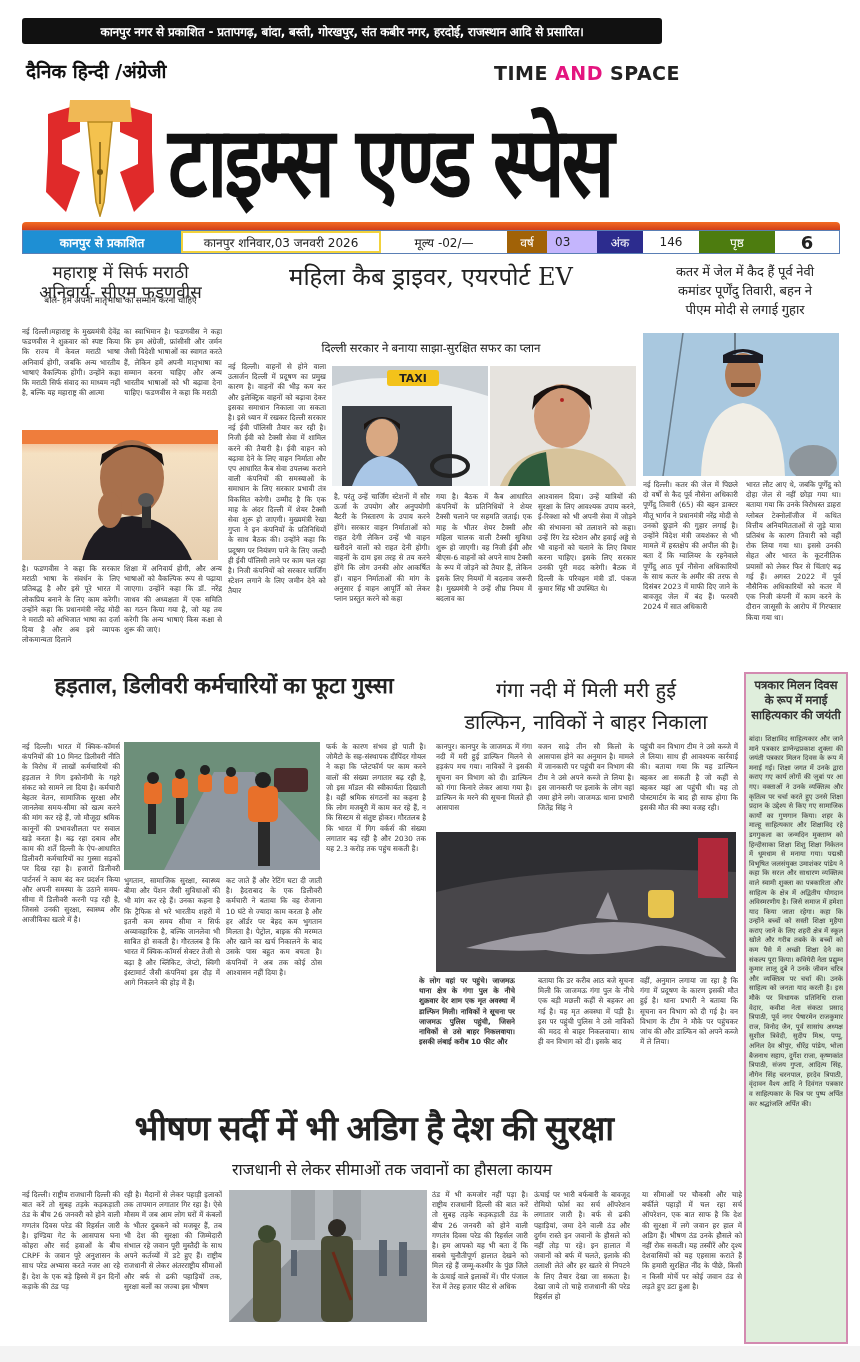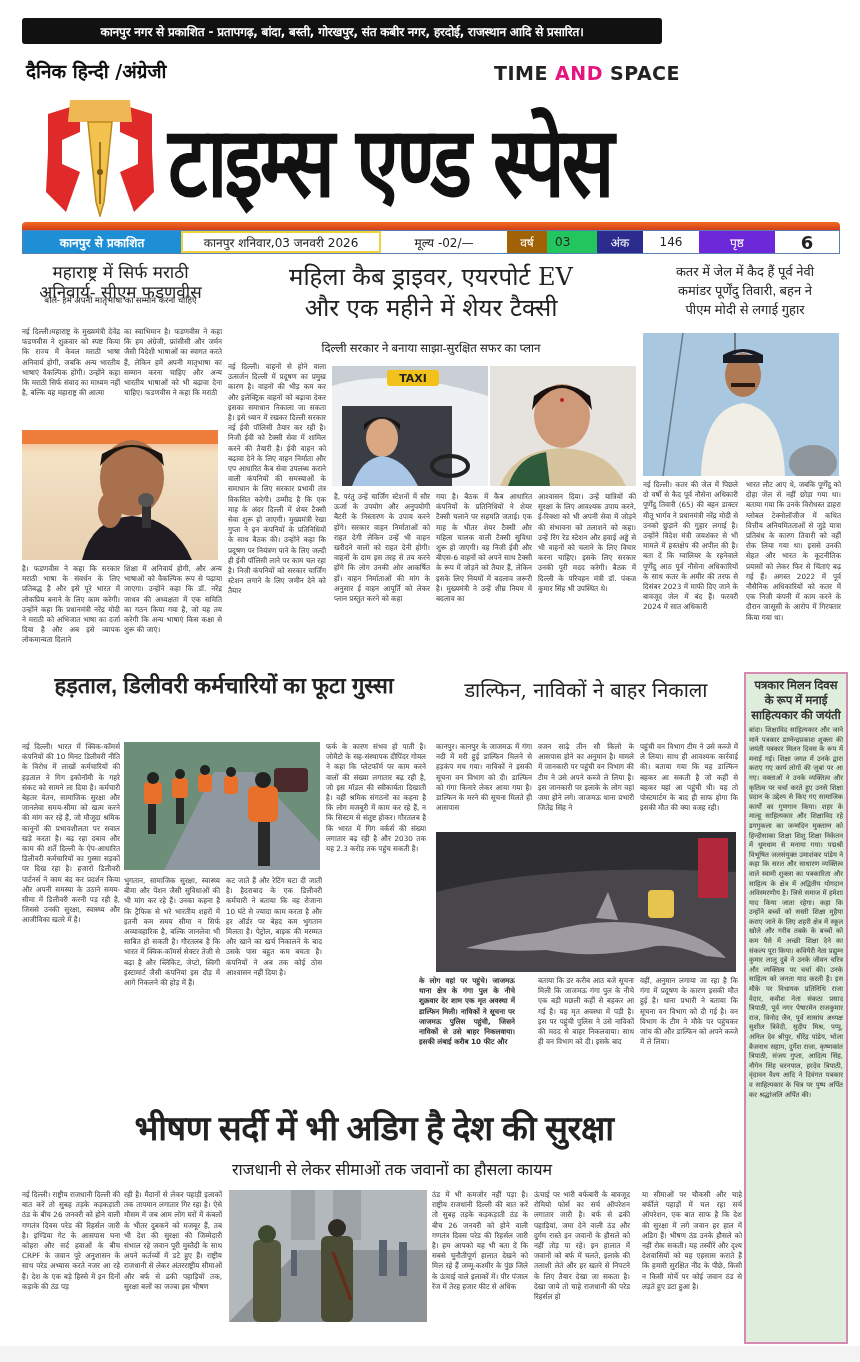--- a/index.html
+++ b/index.html
@@ -11,24 +11,24 @@
 .tas .and{color:#e4157f}
 .logo{left:40px;top:92px;width:120px;height:125px}
 .mast{left:168px;top:85px;width:670px;font:900 78px "DejaVu Sans",sans-serif;color:#111;letter-spacing:-3px;line-height:125px;white-space:nowrap;transform:scaleY(1.25);transform-origin:top left}
 .redline{left:22px;top:222px;width:818px;height:8px;background:linear-gradient(#f36b21,#d2401a);border-radius:4px 4px 0 0}
 .infobar{left:22px;top:230px;width:818px;height:24px;display:flex;border:1px solid #5a7fb5;font:12px "DejaVu Sans",sans-serif}
 .infobar div{display:flex;align-items:center;justify-content:center;height:100%}
 .ib-pub{width:158px;background:#1e8fd4;color:#fff;font-weight:bold}
 .ib-date{width:200px;background:#fff;border:2px solid #f2d23b;color:#222}
 .ib-price{width:126px;background:#fff;color:#222}
 .ib-varsh{width:40px;background:#a16207;color:#fff}
-.ib-varshv{width:50px;background:#22c55e;justify-content:flex-start!important;padding-left:8px}
+.ib-varshv{width:50px;background:#c4b5fd;justify-content:flex-start!important;padding-left:8px}
 .ib-ank{width:46px;background:#2c2c8e;color:#fff}
 .ib-ankv{width:56px;background:#fff}
-.ib-prisht{width:76px;background:#6d28d9;color:#fff}
+.ib-prisht{width:76px;background:#4d7c0f;color:#fff}
 .ib-prishtv{flex:1;background:#fff;font-weight:bold;font-size:18px}
 .hd{font-family:"DejaVu Serif",serif;color:#222;text-align:center;line-height:1.2}
 .sans{font-family:Liberation Sans, sans-serif}
 .body{font:7.2px "DejaVu Sans",sans-serif;color:#333;line-height:10.2px;text-align:justify;overflow:hidden}
 .ph{overflow:hidden}
 .box{left:744px;top:672px;width:104px;height:672px;background:#dfeedc;border:2px solid #d38ab0;padding:4px 3px}
 .bottomgrey{left:0;top:1346px;width:860px;height:16px;background:#f3f3f3}
 </style>
 </head>
 <body>
@@ -80,21 +80,20 @@
     <rect x="120" y="70" width="9" height="28" fill="#333"></rect>
     <ellipse cx="124" cy="70" rx="8" ry="7" fill="#555"></ellipse>
     <ellipse cx="88" cy="80" rx="12" ry="18" fill="#a8704c"></ellipse>
   </svg>
 </div>
 <div class="abs body" style="left:22px;top:564px;width:98px;height:102px;">है। फडणवीस ने कहा कि सरकार मराठी भाषा के संवर्धन के लिए प्रतिबद्ध है और इसे पूरे भारत में लोकप्रिय बनाने के लिए काम करेगी। उन्होंने कहा कि प्रधानमंत्री नरेंद्र मोदी ने मराठी को अभिजात भाषा का दर्जा दिया है और अब इसे व्यापक लोकमान्यता दिलाने</div>
 <div class="abs body" style="left:124px;top:564px;width:98px;height:102px;">शिक्षा में अनिवार्य होगी, और अन्य भाषाओं को वैकल्पिक रूप से पढ़ाया जाएगा। उन्होंने कहा कि डॉ. नरेंद्र जाधव की अध्यक्षता में एक समिति का गठन किया गया है, जो यह तय करेगी कि अन्य भाषाएं किस कक्षा से शुरू की जाएं।</div>
 
 <div class="abs hd" style="left:226px;top:262px;width:410px;font-size:24px;line-height:31px;">
   <div>महिला कैब ड्राइवर, एयरपोर्ट EV</div>
-  <div>और एक महीने में शेयर टैक्सी</div>
 </div>
 <div class="abs hd sans" style="left:226px;top:342px;width:410px;font-size:11.5px;">दिल्ली सरकार ने बनाया साझा-सुरक्षित सफर का प्लान</div>
 <div class="abs body" style="left:228px;top:362px;width:98px;height:304px;">नई दिल्ली। वाहनों से होने वाला उत्सर्जन दिल्ली में प्रदूषण का प्रमुख कारण है। वाहनों की भीड़ कम कर और इलेक्ट्रिक वाहनों को बढ़ावा देकर इसका समाधान निकाला जा सकता है। इसे ध्यान में रखकर दिल्ली सरकार नई ईवी पॉलिसी तैयार कर रही है। निजी ईवी को टैक्सी सेवा में शामिल करने की तैयारी है। ईवी वाहन को बढ़ावा देने के लिए वाहन निर्माता और एप आधारित कैब सेवा उपलब्ध कराने वाली कंपनियों की समस्याओं के समाधान के लिए सरकार प्रभावी तंत्र विकसित करेगी। उम्मीद है कि एक माह के अंदर दिल्ली में शेयर टैक्सी सेवा शुरू हो जाएगी। मुख्यमंत्री रेखा गुप्ता ने इन कंपनियों के प्रतिनिधियों के साथ बैठक की। उन्होंने कहा कि प्रदूषण पर नियंत्रण पाने के लिए जल्दी ही ईवी पॉलिसी लाने पर काम चल रहा है। निजी कंपनियों को सरकार चार्जिंग स्टेशन लगाने के लिए जमीन देने को तैयार</div>
 <div class="abs ph" style="left:332px;top:366px;width:156px;height:120px;background:#d9dee3;">
   <svg width="156" height="120" viewBox="0 0 156 120">
     <rect width="156" height="120" fill="#c9cfd4"></rect>
     <path d="M0,20 Q60,0 156,30 L156,120 L0,120Z" fill="#eef1f3"></path>
     <rect x="55" y="4" width="52" height="16" rx="3" fill="#f3c21a"></rect>
     <text x="81" y="16" font-family="DejaVu Sans, sans-serif" font-size="11" font-weight="bold" text-anchor="middle" fill="#222">TAXI</text>
     <rect x="10" y="40" width="110" height="80" fill="#3a3e44"></rect>
@@ -167,41 +166,42 @@
         <rect x="52" y="56" width="8" height="26"></rect>
         <rect x="134" y="80" width="12" height="44"></rect>
       </g>
   </svg>
 </div>
 <div class="abs body" style="left:124px;top:876px;width:96px;height:218px;">भुगतान, सामाजिक सुरक्षा, स्वास्थ्य बीमा और पेंशन जैसी सुविधाओं की भी मांग कर रहे हैं। उनका कहना है कि ट्रैफिक से भरे भारतीय शहरों में इतनी कम समय सीमा न सिर्फ अव्यावहारिक है, बल्कि जानलेवा भी साबित हो सकती है। गौरतलब है कि भारत में क्विक-कॉमर्स सेक्टर तेजी से बढ़ा है और ब्लिंकिट, जेप्टो, स्विगी इंस्टामार्ट जैसी कंपनियां इस दौड़ में आगे निकलने की होड़ में हैं।</div>
 <div class="abs body" style="left:226px;top:876px;width:96px;height:218px;">कट जाते हैं और रेटिंग घटा दी जाती है। हैदराबाद के एक डिलीवरी कर्मचारी ने बताया कि वह रोजाना 10 घंटे से ज्यादा काम करता है और हर ऑर्डर पर बेहद कम भुगतान मिलता है। पेट्रोल, बाइक की मरम्मत और खाने का खर्च निकालने के बाद उसके पास बहुत कम बचता है। कंपनियों ने अब तक कोई ठोस आश्वासन नहीं दिया है।</div>
 <div class="abs body" style="left:326px;top:742px;width:100px;height:352px;">फर्क के कारण संभव हो पाती है। जोमैटो के सह-संस्थापक दीपिंदर गोयल ने कहा कि प्लेटफॉर्म पर काम करने वालों की संख्या लगातार बढ़ रही है, जो इस मॉडल की स्वीकार्यता दिखाती है। वहीं श्रमिक संगठनों का कहना है कि लोग मजबूरी में काम कर रहे हैं, न कि सिस्टम से संतुष्ट होकर। गौरतलब है कि भारत में गिग वर्कर्स की संख्या लगातार बढ़ रही है और 2030 तक यह 2.3 करोड़ तक पहुंच सकती है।</div>
 
 <div class="abs hd" style="left:436px;top:674px;width:300px;font-size:20px;line-height:32px;">
+  <div>गंगा नदी में मिली मरी हुई</div>
   <div>डाल्फिन, नाविकों ने बाहर निकाला</div>
 </div>
 <div class="abs body" style="left:436px;top:742px;width:96px;height:90px;">कानपुर। कानपुर के जाजमऊ में गंगा नदी में मरी हुई डाल्फिन मिलने से हड़कंप मच गया। नाविकों ने इसकी सूचना वन विभाग को दी। डाल्फिन को गंगा किनारे लेकर आया गया है। डाल्फिन के मरने की सूचना मिलते ही आसपास</div>
 <div class="abs body" style="left:538px;top:742px;width:96px;height:90px;">वजन साढ़े तीन सौ किलो के आसपास होने का अनुमान है। मामले में जानकारी पर पहुंची वन विभाग की टीम ने उसे अपने कब्जे ले लिया है। इस जानकारी पर इलाके के लोग वहां जमा होने लगे। जाजमऊ थाना प्रभारी जितेंद्र सिंह ने</div>
 <div class="abs body" style="left:640px;top:742px;width:98px;height:90px;">पहुंची वन विभाग टीम ने उसे कब्जे में ले लिया। साथ ही आवश्यक कार्रवाई की। बताया गया कि यह डाल्फिन बहकर आ सकती है जो कहीं से बहकर यहां आ पहुंची थी। यह तो पोस्टमार्टम के बाद ही साफ होगा कि इसकी मौत की क्या वजह रही।</div>
 <div class="abs ph" style="left:436px;top:832px;width:300px;height:140px;background:#2b2b2e;">
   <svg width="300" height="140" viewBox="0 0 300 140">
     <rect width="300" height="140" fill="#2e2e32"></rect>
     <path d="M0,60 Q120,30 300,40 L300,140 L0,140Z" fill="#48464a"></path>
     <path d="M30,116 Q70,104 110,100 Q170,82 230,96 Q270,104 290,126 L270,124 Q240,112 220,114 Q160,128 110,118 Q70,120 30,116Z" fill="#9d9aa2"></path>
     <path d="M160,86 L172,60 L182,88Z" fill="#9d9aa2"></path>
     <rect x="212" y="58" width="26" height="28" rx="4" fill="#e7c44e"></rect>
     <rect x="262" y="6" width="30" height="60" fill="#b0283a"></rect>
   </svg>
 </div>
 <div class="abs body" style="left:419px;top:976px;width:96px;height:118px;font-weight:bold;">के लोग वहां पर पहुंचे। जाजमऊ थाना क्षेत्र के गंगा पुल के नीचे शुक्रवार देर शाम एक मृत अवस्था में डाल्फिन मिली। नाविकों ने सूचना पर जाजमऊ पुलिस पहुंची, जिसने नाविकों से उसे बाहर निकलवाया। इसकी लंबाई करीब 10 फीट और</div>
 <div class="abs body" style="left:538px;top:976px;width:96px;height:118px;">बताया कि डर करीब आठ बजे सूचना मिली कि जाजमऊ गंगा पुल के नीचे एक बड़ी मछली कहीं से बहकर आ गई है। यह मृत अवस्था में पड़ी है। इस पर पहुंची पुलिस ने उसे नाविकों की मदद से बाहर निकलवाया। साथ ही वन विभाग को दी। इसके बाद</div>
 <div class="abs body" style="left:640px;top:976px;width:98px;height:118px;">वहीं, अनुमान लगाया जा रहा है कि गंगा में प्रदूषण के कारण इसकी मौत हुई है। थाना प्रभारी ने बताया कि सूचना वन विभाग को दी गई है। वन विभाग के टीम ने मौके पर पहुंचकर जांच की और डाल्फिन को अपने कब्जे में ले लिया।</div>
 
 <div class="abs box">
-  <div class="hd sans" style="font-size:11.5px;line-height:15px;font-weight:bold;color:#333;margin-bottom:3px;">पत्रकार मिलन दिवस के रूप में मनाई साहित्यकार की जयंती</div>
+  <div class="hd sans" style="font-size:11.5px;line-height:15px;font-weight:bold;color:#333;margin-bottom:12px;">पत्रकार मिलन दिवस के रूप में मनाई साहित्यकार की जयंती</div>
   <div class="body" style="height:590px;font-size:6.8px;line-height:9.6px;">बांदा। शिक्षाविद साहित्यकार और जाने माने पत्रकार डाग्नेन्द्रप्रकाश शुक्ला की जयंती पत्रकार मिलन दिवस के रूप में मनाई गई। शिक्षा जगत में उनके द्वारा कराए गए कार्य लोगों की जुबां पर आ गए। वक्ताओं ने उनके व्यक्तित्व और कृतित्व पर चर्चा करते हुए उनसे शिक्षा प्रदान के उद्देश्य से किए गए सामाजिक कार्यों का गुणगान किया। शहर के माल्हू साहित्यकार और शिक्षाविद रहे डगगुकला का जन्मदिन मुक्ताग्न को हिन्दीसाका शिक्षा शिशु शिक्षा निकेतन में धूमधाम से मनाया गया। पद्मश्री विभूषित जलसंयुक्त उमाशंकर पांडेय ने कहा कि सरल और साधारण व्यक्तित्व वाले स्वामी शुक्ला का पत्रकारिता और साहित्य के क्षेत्र में अद्वितीय योगदान अविस्मरणीय है। जिसे समाज में हमेशा याद किया जाता रहेगा। कहा कि उन्होंने बच्चों को सस्ती शिक्षा मुहैया कराए जाने के लिए शहरी क्षेत्र में स्कूल खोले और गरीब तबके के बच्चों को कम पैसे में अच्छी शिक्षा देने का संकल्प पूरा किया। कवियेरी नेता प्रद्युम्न कुमार लालू दुबे ने उनके जीवन चरित्र और व्यक्तित्व पर चर्चा की। उनके साहित्य को जनता याद करती है। इस मौके पर विधायक प्रतिनिधि राजा वेदार, कवीश नेता संकठा प्रसाद त्रिपाठी, पूर्व नगर पेषारमेन राजकुमार राज, विनोद जैन, पूर्व सासांघ अध्यक्ष सुशील त्रिवेदी, सुदीप मिश्र, पप्पू, अनिल देव श्रीपुर, धीरेंद्र पांडेय, भोला बैजनाथ सहाय, दुर्गेश राजा, कृष्णकांत त्रिपाठी, संजय गुप्ता, आदित्य सिंह, नौगेन सिंह चरनपाल, हरदेव त्रिपाठी, वृंदावन वैश्य आदि ने दिवंगत पत्रकार व साहित्यकार के चित्र पर पुष्प अर्पित कर श्रद्धांजलि अर्पित की।</div>
 </div>
 
 <div class="abs hd sans" style="left:14px;top:1102px;width:720px;font-size:34px;font-weight:bold;line-height:52px;letter-spacing:-0.5px;">भीषण सर्दी में भी अडिग है देश की सुरक्षा</div>
 <div class="abs hd sans" style="left:32px;top:1160px;width:720px;font-size:16px;">राजधानी से लेकर सीमाओं तक जवानों का हौसला कायम</div>
 <div class="abs body" style="left:22px;top:1190px;width:98px;height:150px;">नई दिल्ली। राष्ट्रीय राजधानी दिल्ली की बात करें तो सुबह तड़के कड़कड़ाती ठंड के बीच 26 जनवरी को होने वाली गणतंत्र दिवस परेड की रिहर्सल जारी है। इण्डिया गेट के आसपास घना कोहरा और सर्द हवाओं के बीच CRPF के जवान पूरे अनुशासन के साथ परेड अभ्यास करते नजर आ रहे हैं। देश के एक बड़े हिस्से में इन दिनों कड़ाके की ठंड पड़</div>
 <div class="abs body" style="left:124px;top:1190px;width:98px;height:150px;">रही है। मैदानों से लेकर पहाड़ी इलाकों तक तापमान लगातार गिर रहा है। ऐसे मौसम में जब आम लोग घरों में कंबलों के भीतर दुबकने को मजबूर हैं, तब भी देश की सुरक्षा की जिम्मेदारी संभाल रहे जवान पूरी मुस्तैदी के साथ अपने कर्तव्यों में डटे हुए हैं। राष्ट्रीय राजधानी से लेकर अंतरराष्ट्रीय सीमाओं और बर्फ से ढकी पहाड़ियों तक, सुरक्षा बलों का जज्बा इस भीषण</div>
 <div class="abs ph" style="left:229px;top:1190px;width:198px;height:132px;background:#a9aeb2;">
   <svg width="198" height="132" viewBox="0 0 198 132">
     <rect width="198" height="132" fill="#b3b8bc"></rect>

